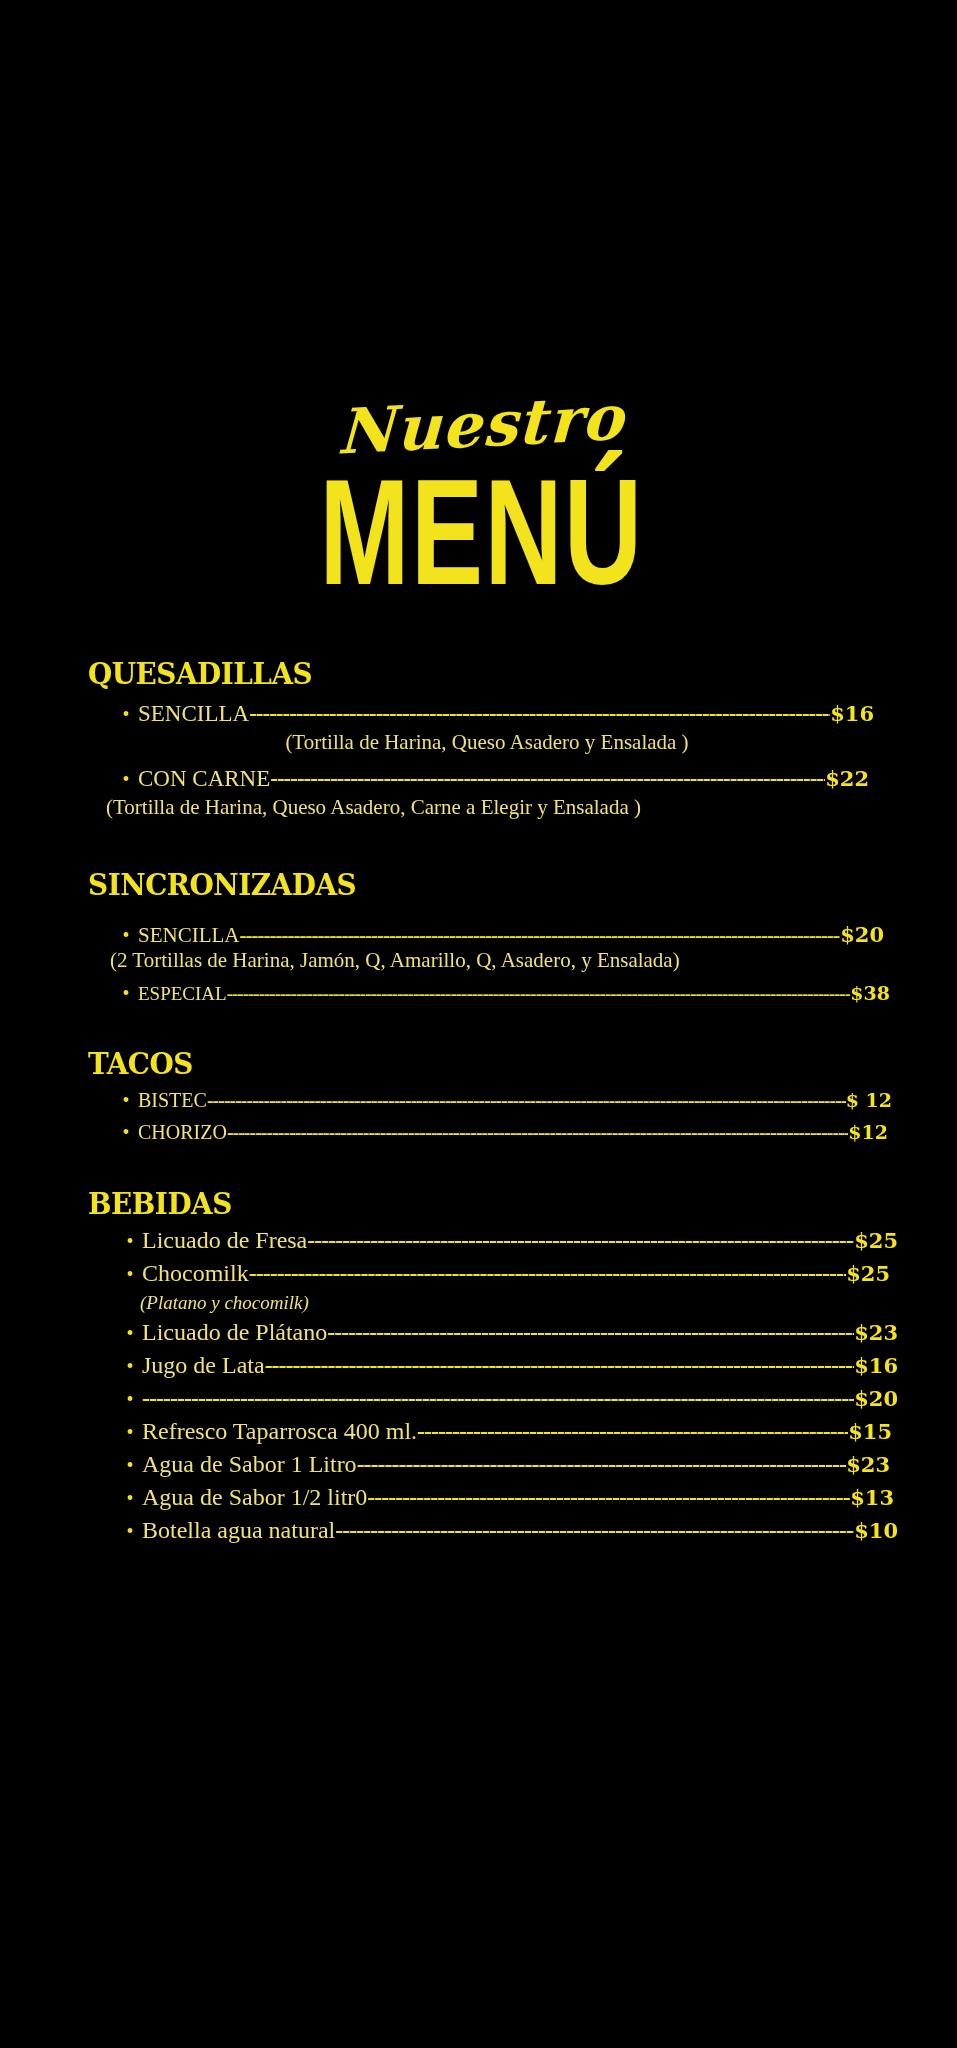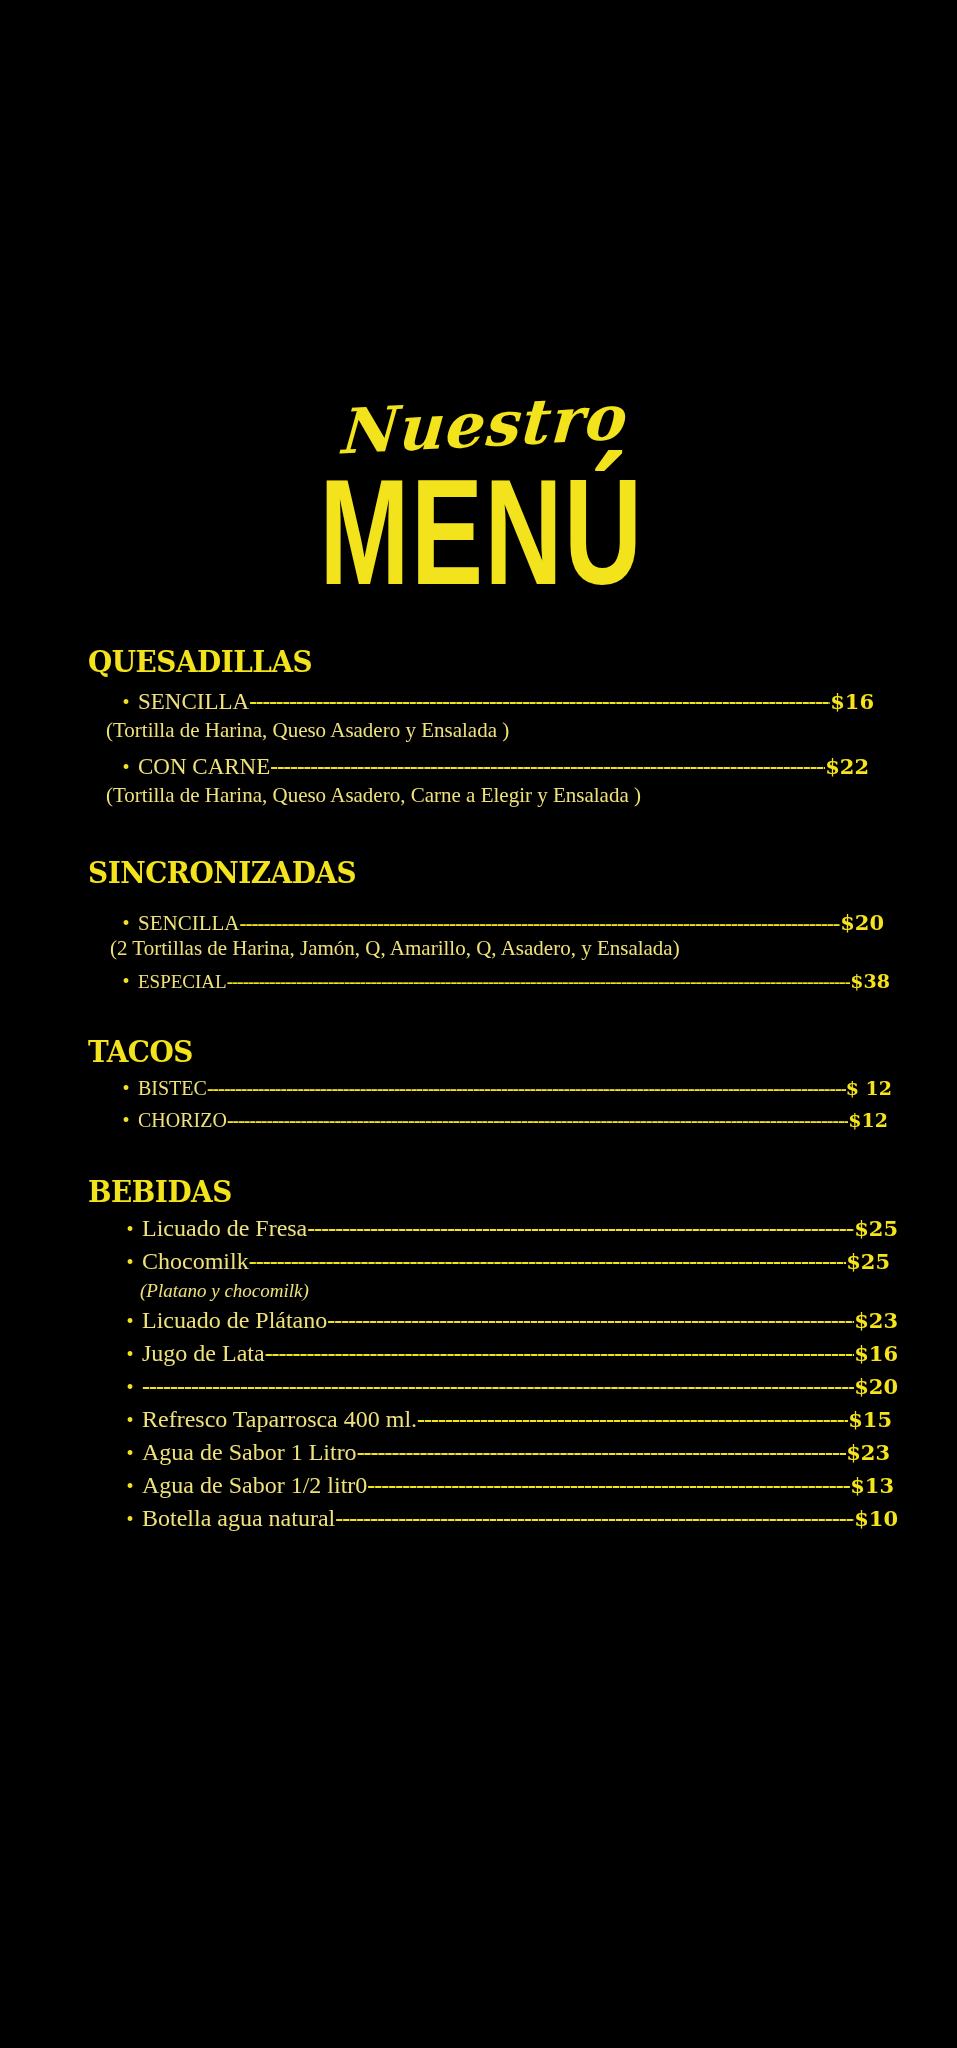--- a/index.html
+++ b/index.html
@@ -121,29 +121,29 @@
 </head>
 <body>
 
 <div class="header">
   <span class="script-title">Nuestro</span>
   <span class="big-title">MENÚ</span>
 </div>
 
 <div class="menu">
 
-  <div class="section" style="margin-top:0;">
+  <div class="section" style="margin-top:12px;">
     <div class="section-title">QUESADILLAS</div>
     <div class="item" style="padding-left:26px; margin-top:4px; width:760px;">
       <span class="bullet">•</span>
       <span class="name">SENCILLA</span>
       <span class="leader"></span>
       <span class="price">$16</span>
     </div>
-    <div class="desc" style="padding-left:18px;">(Tortilla de Harina, Queso Asadero y Ensalada )</div>
+    <div class="desc" style="padding-left:18px;text-align:center;">(Tortilla de Harina, Queso Asadero y Ensalada )</div>
     <div class="item" style="padding-left:26px; margin-top:8px; width:755px;">
       <span class="bullet">•</span>
       <span class="name">CON CARNE</span>
       <span class="leader"></span>
       <span class="price">$22</span>
     </div>
     <div class="desc" style="padding-left:18px;">(Tortilla de Harina, Queso Asadero, Carne a Elegir y Ensalada )</div>
   </div>
 
   <div class="section small" style="margin-top:45px;">

